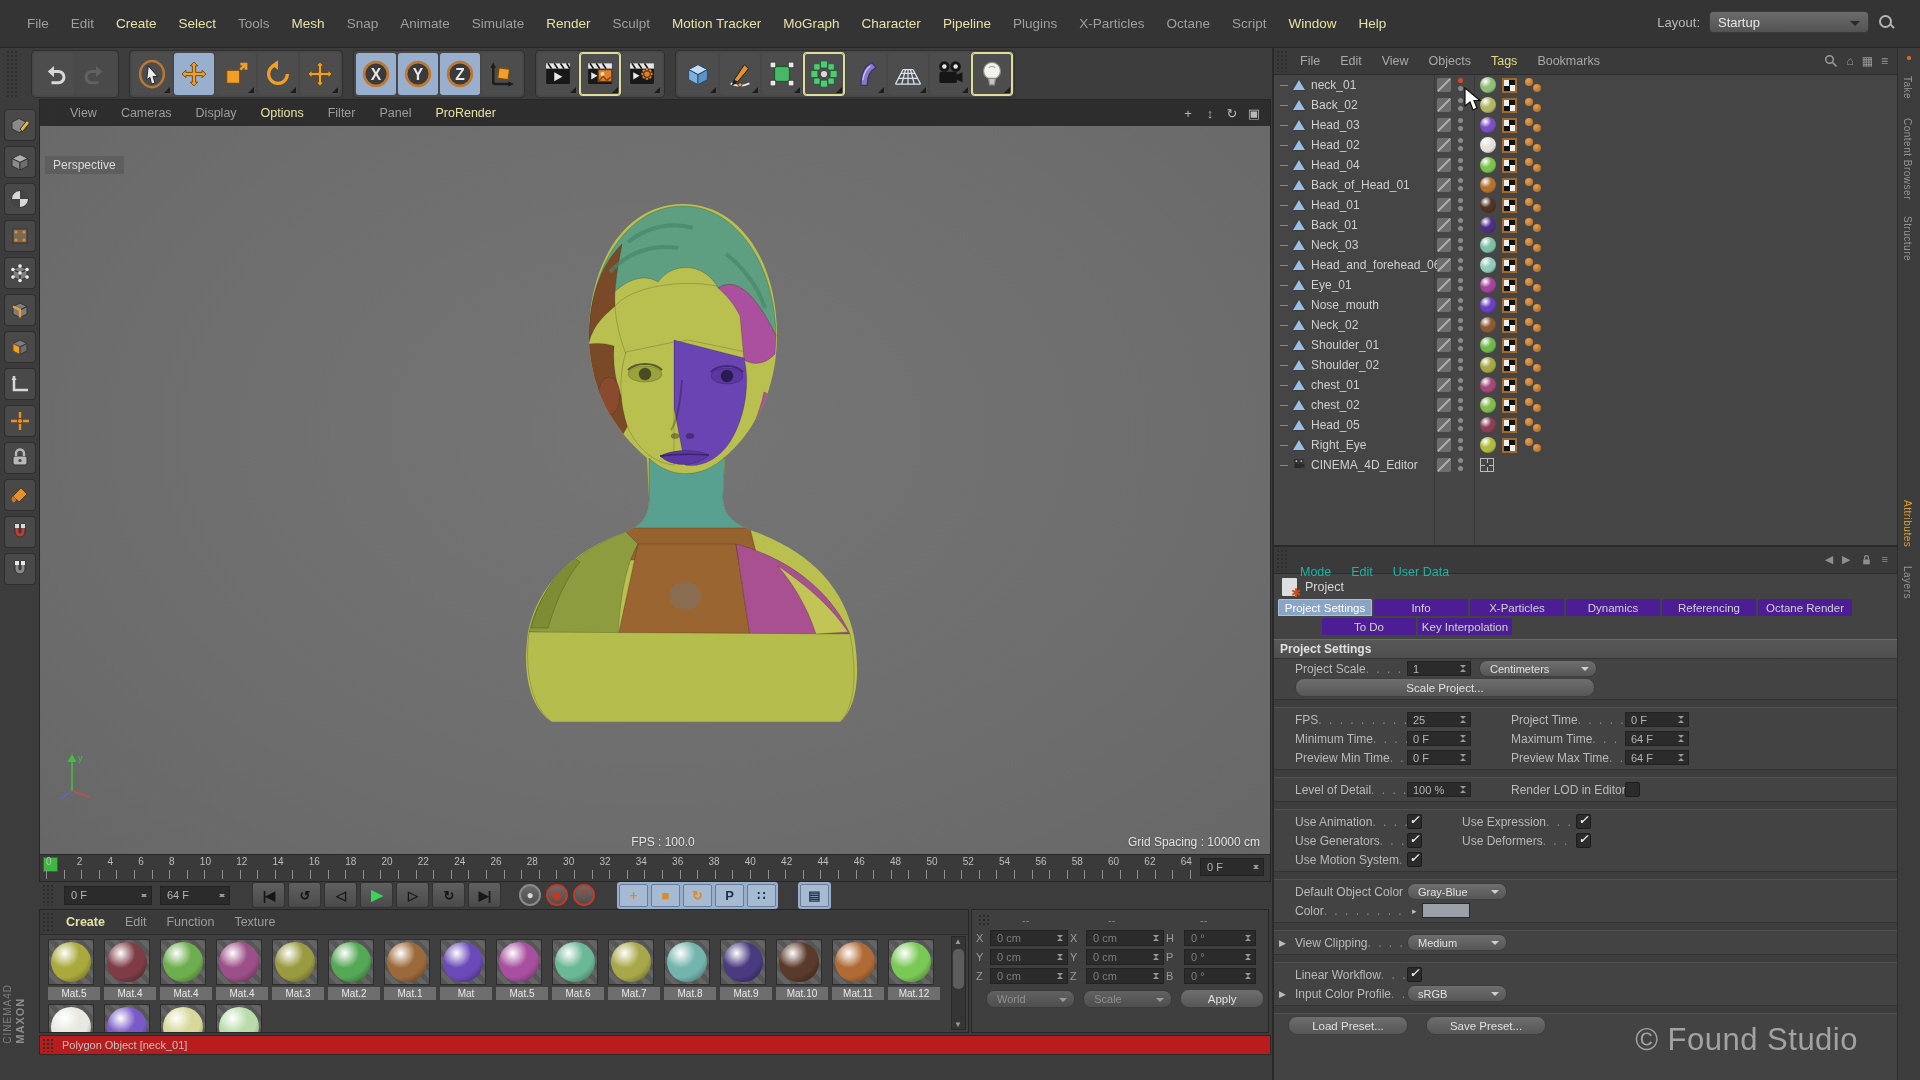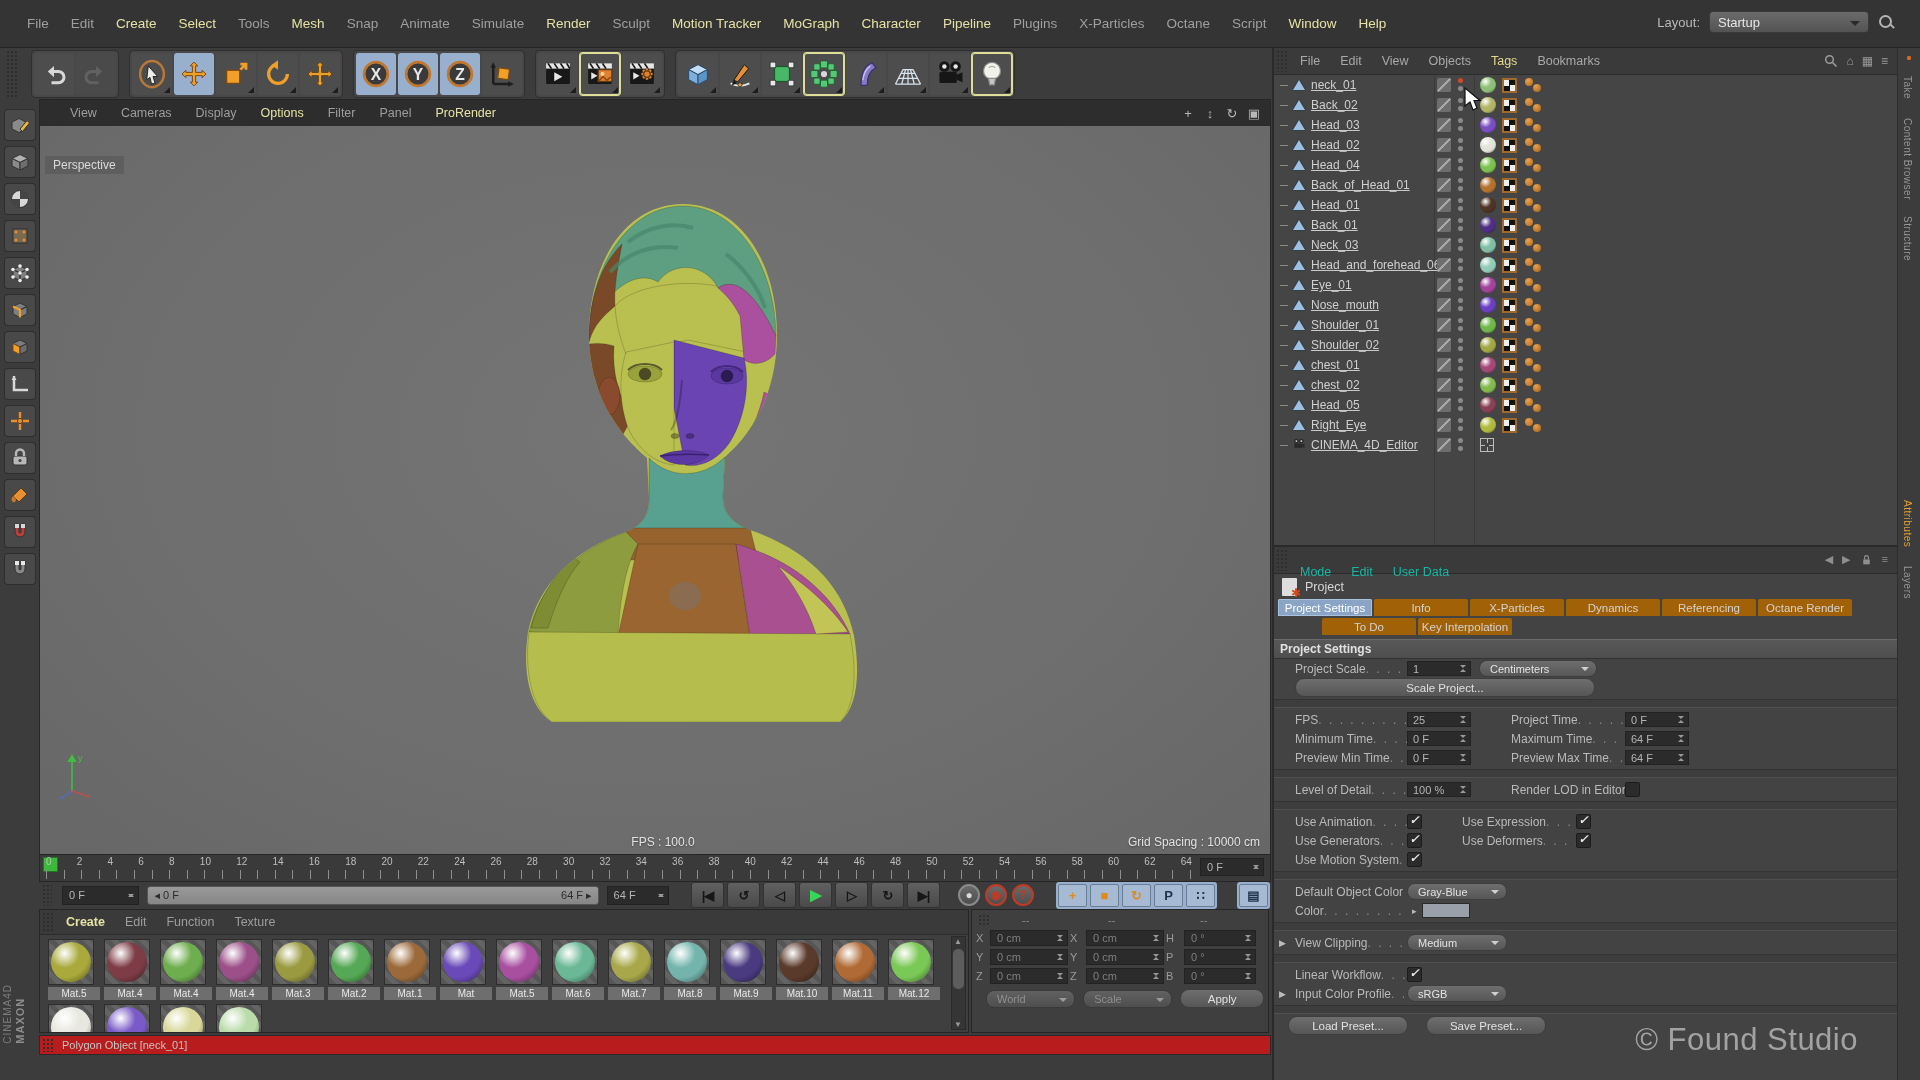--- a/index.html
+++ b/index.html
@@ -111,21 +111,21 @@
         font-size:11.5px;display:flex;align-items:center;justify-content:center;padding:0 16px;box-sizing:border-box;}
   
   .statusbar{position:absolute;left:40px;top:1036px;width:1230px;height:18px;background:#b91c1c;box-shadow:0 0 0 1px #2a2a2a;
              display:flex;align-items:center;font-size:11px;color:#c4c4c4;}
   
   .right-panel{position:absolute;left:1272px;top:48px;width:626px;bottom:0;background:#454545;border-left:2px solid #2a2a2a;box-sizing:border-box;}
   .om-menu{height:26px;background:#3a3a3a;display:flex;align-items:center;border-bottom:1px solid #2c2c2c;}
   .om-menu .mi{padding:3px 10px;color:#a8a8a8;font-size:12.5px;}
   .om-menu .mi.bright{color:#e6d98a;}
   .om-icons{margin-left:auto;display:flex;gap:8px;padding-right:10px;color:#9a9a9a;font-size:12px;align-items:center;}
-  .om-rows{position:relative;height:471px;background:#454545;overflow:hidden;text-decoration:underline;}
+  .om-rows{position:relative;height:471px;background:#454545;overflow:hidden;}
   .om-vline{position:absolute;top:0;bottom:0;width:1px;background:#3a3a3a;}
   .om-row{height:20px;display:flex;align-items:center;position:relative;color:#cfcfcf;font-size:12px;}
   .om-dash{width:8px;height:1px;background:#8a8a8a;margin-left:6px;}
   .om-tri{width:0;height:0;border-left:6px solid transparent;border-right:6px solid transparent;border-bottom:10px solid #9cc0e4;
           margin:0 6px 0 5px;filter:drop-shadow(0 0 1px #203040);}
   .om-cam{margin:0 4px 0 3px;}
   .om-name{white-space:nowrap;}
   .om-toggle{position:absolute;left:163px;width:14px;height:14px;background:#6e6e6e;border-radius:2px;
              background-image:linear-gradient(135deg,transparent 44%,#a8a8a8 46%,#a8a8a8 54%,transparent 56%);}
   .om-dots{position:absolute;left:184px;top:3px;display:flex;flex-direction:column;gap:3px;}
@@ -143,21 +143,21 @@
   .cursor-svg{position:absolute;left:188px;top:12px;width:22px;height:26px;z-index:5;}
   
   .attrs{position:absolute;left:0;top:497px;right:0;bottom:0;background:#434343;border-top:2px solid #2a2a2a;}
   .attr-menu{height:26px;background:#3a3a3a;display:flex;align-items:center;border-bottom:1px solid #2c2c2c;}
   .attr-menu .mi{padding:3px 10px;color:#14b8a6;font-size:12.5px;margin-top:24px;}
   .attr-icons{margin-left:auto;display:flex;gap:9px;padding-right:10px;color:#8f8f8f;font-size:11px;}
   .attr-title{height:25px;display:flex;align-items:center;gap:8px;padding-left:8px;color:#d6d6d6;font-size:12.5px;}
   .doc-ico{width:15px;height:18px;background:#dedede;position:relative;border-radius:1px;}
   .doc-ico::after{content:"✱";position:absolute;right:-4px;bottom:-4px;color:#d2491e;font-size:12px;}
   .tabs{display:flex;gap:2px;padding-left:4px;}
-  .tab{width:94px;height:17px;background:#a16207;border-radius:2px 2px 0 0;color:#d2d2d2;font-size:11.5px;
+  .tab{width:94px;height:17px;background:#4c1d95;border-radius:2px 2px 0 0;color:#d2d2d2;font-size:11.5px;
        display:flex;align-items:center;justify-content:center;white-space:nowrap;overflow:hidden;}
   .tab.active{background:#89a4c4;color:#ffffff;box-shadow:0 0 0 1px #a8c2de inset;}
   .section-bar{height:18px;margin-top:4px;background:linear-gradient(#585858,#4e4e4e);border-top:1px solid #6a6a6a;
                border-bottom:1px solid #333;color:#e0e0e0;font-weight:bold;font-size:12px;display:flex;align-items:center;padding-left:6px;}
   .attr-body{position:relative;font-size:12px;color:#b9b9b9;}
   .arow{height:19px;display:flex;align-items:center;}
   .asep{height:7px;border-top:1px solid #333;border-bottom:1px solid #505050;margin:2px 0;background:#3d3d3d;}
   .alab{display:flex;align-items:baseline;overflow:hidden;white-space:nowrap;}
   .alab .dots{color:#8a8a8a;overflow:hidden;flex:1;letter-spacing:2px;}
   .l1{margin-left:21px;width:112px;} .l2{margin-left:40px;width:114px;}
@@ -628,24 +628,20 @@
     <div class="mini-field spin">
         <span>0 F</span>
       </div>
   </div>
 
   <div class="transport">
     <div class="grip"></div>
     <div class="mini-field spin tp-cur">
         <span>0 F</span>
       </div>
-    <div class="tp-range">
-      <span class="l">◂ <span>0 F</span></span>
-      <span class="r"><span>64 F</span> ▸</span>
-    </div>
     <div class="mini-field spin tp-end">
         <span>64 F</span>
       </div>
     <div id="tpbtns" style="display:flex;gap:3px;margin-left:14px;">
         <div class="tpb">|◀</div>
         <div class="tpb">↺</div>
         <div class="tpb">◁</div>
         <div class="tpb play">▶</div>
         <div class="tpb">▷</div>
         <div class="tpb">↻</div>
@@ -1030,20 +1026,33 @@
               <i></i>
               <i></i>
             </span>
             <span class="om-sph" style="background:radial-gradient(circle at 34% 28%, #ffffff 0%, #6b40c4 38%, #6b40c4 62%, rgba(0,0,0,.55) 100%),#6b40c4;"></span>
             <span class="om-chk"></span>
             <span class="om-phong"></span>
           </div>
           <div class="om-row">
             <span class="om-dash"></span>
             <span class="om-tri"></span>
+            <span class="om-name">Neck_02</span>
+            <span class="om-toggle"></span>
+            <span class="om-dots">
+              <i></i>
+              <i></i>
+            </span>
+            <span class="om-sph" style="background:radial-gradient(circle at 34% 28%, #ffffff 0%, #8a5a30 38%, #8a5a30 62%, rgba(0,0,0,.55) 100%),#8a5a30;"></span>
+            <span class="om-chk"></span>
+            <span class="om-phong"></span>
+          </div>
+          <div class="om-row">
+            <span class="om-dash"></span>
+            <span class="om-tri"></span>
             <span class="om-name">Shoulder_01</span>
             <span class="om-toggle"></span>
             <span class="om-dots">
               <i></i>
               <i></i>
             </span>
             <span class="om-sph" style="background:radial-gradient(circle at 34% 28%, #ffffff 0%, #6fb84a 38%, #6fb84a 62%, rgba(0,0,0,.55) 100%),#6fb84a;"></span>
             <span class="om-chk"></span>
             <span class="om-phong"></span>
           </div>

